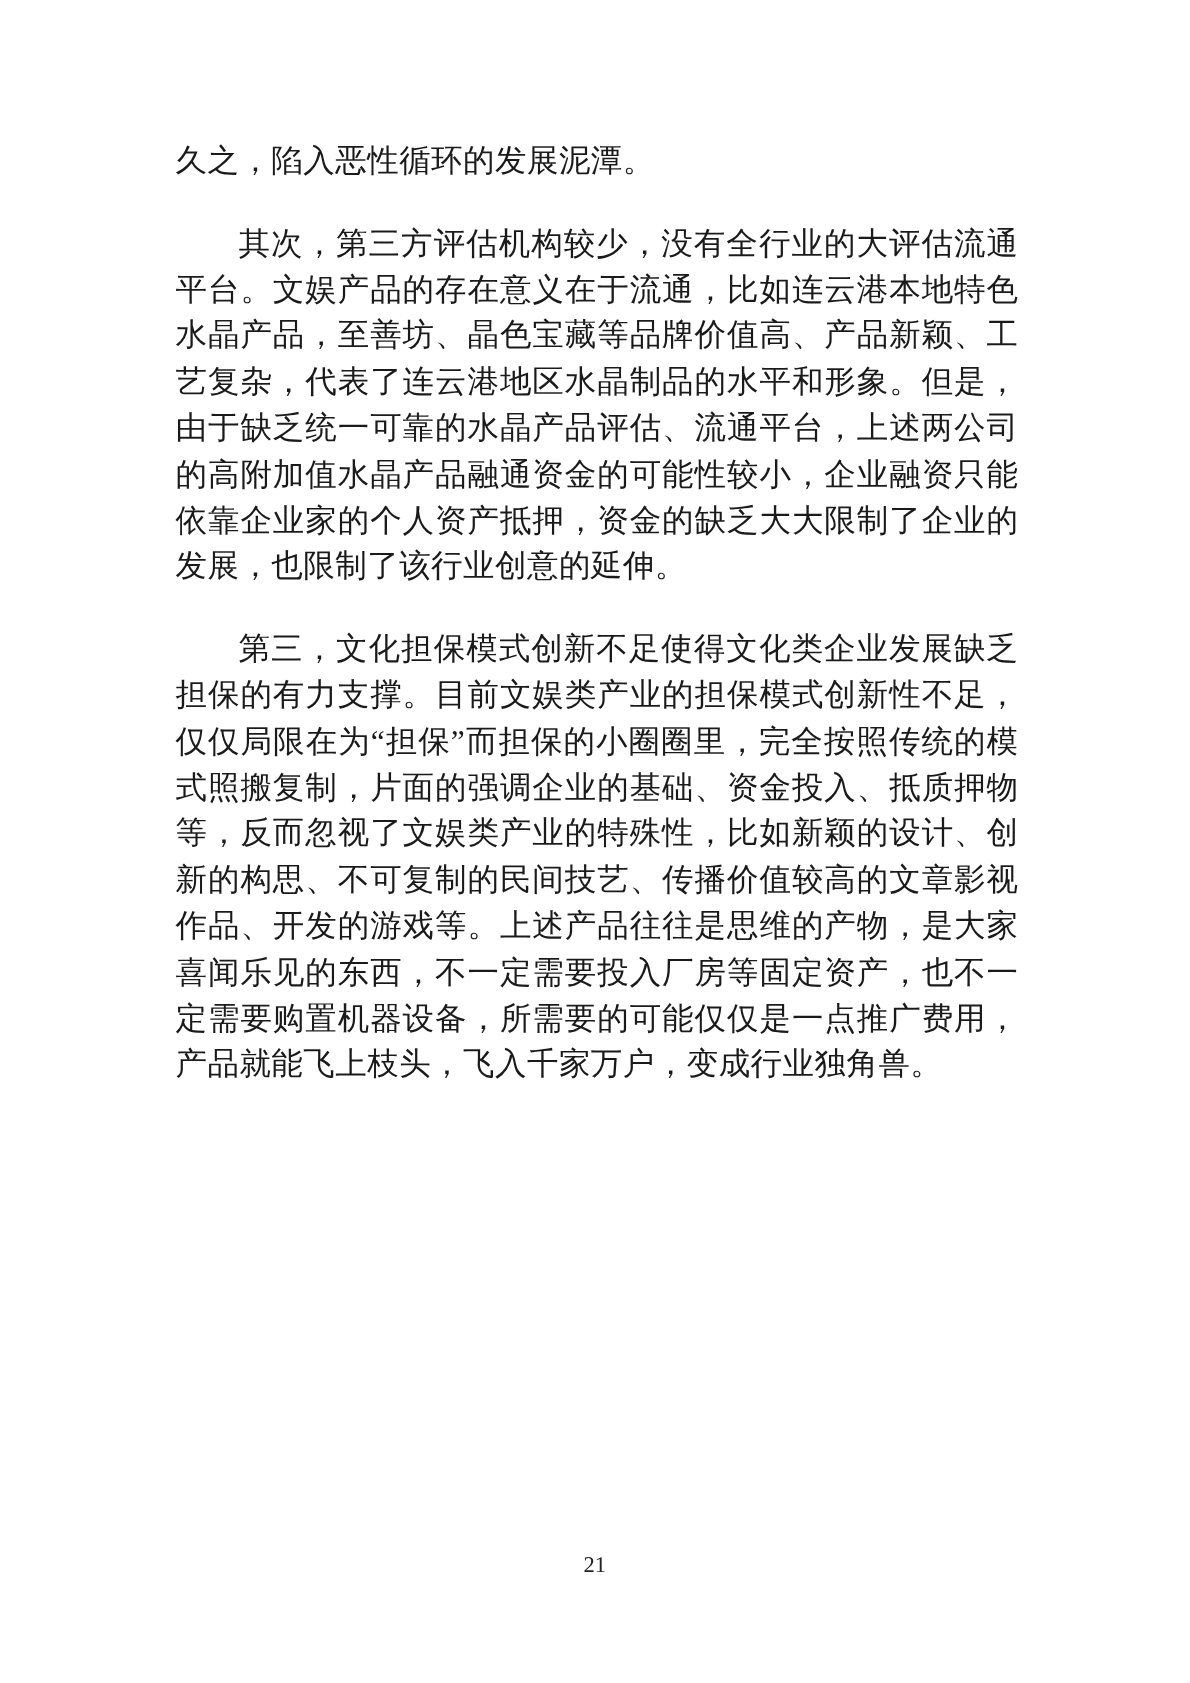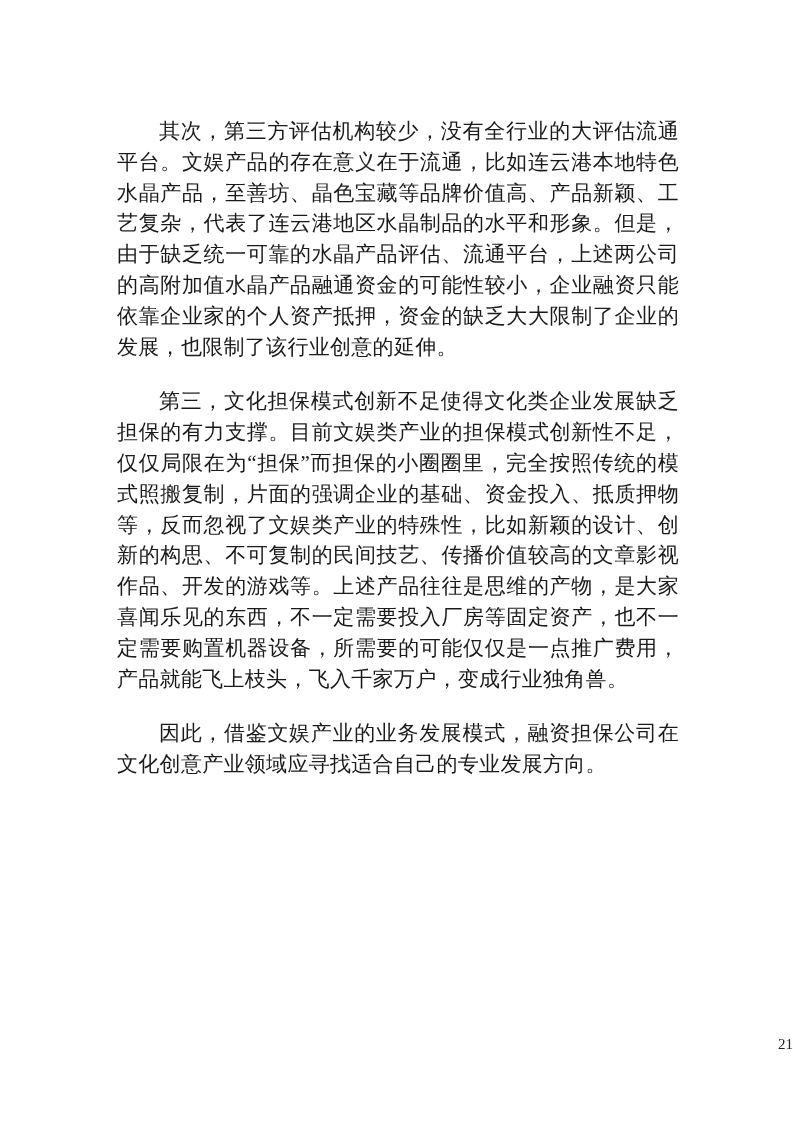--- a/index.html
+++ b/index.html
@@ -32,29 +32,29 @@
   }
   .text-block p.indent {
     text-indent: 2em;
     margin-top: 24px;
   }
   .page-number {
     position: absolute;
     left: 0;
     top: 1036px;
     width: 100%;
-    text-align: right;
+    text-align: center;
     font-size: 15px;
     color: #222222;
     font-family: "Liberation Serif", "DejaVu Serif", serif;
   }
 </style>
 </head>
 <body>
 
 <div class="page">
   <div class="text-block">
+      <p>久之，陷入恶性循环的发展泥潭。</p>
       <p class="indent">其次，第三方评估机构较少，没有全行业的大评估流通平台。文娱产品的存在意义在于流通，比如连云港本地特色水晶产品，至善坊、晶色宝藏等品牌价值高、产品新颖、工艺复杂，代表了连云港地区水晶制品的水平和形象。但是，由于缺乏统一可靠的水晶产品评估、流通平台，上述两公司的高附加值水晶产品融通资金的可能性较小，企业融资只能依靠企业家的个人资产抵押，资金的缺乏大大限制了企业的发展，也限制了该行业创意的延伸。</p>
       <p class="indent">第三，文化担保模式创新不足使得文化类企业发展缺乏担保的有力支撑。目前文娱类产业的担保模式创新性不足，仅仅局限在为“担保”而担保的小圈圈里，完全按照传统的模式照搬复制，片面的强调企业的基础、资金投入、抵质押物等，反而忽视了文娱类产业的特殊性，比如新颖的设计、创新的构思、不可复制的民间技艺、传播价值较高的文章影视作品、开发的游戏等。上述产品往往是思维的产物，是大家喜闻乐见的东西，不一定需要投入厂房等固定资产，也不一定需要购置机器设备，所需要的可能仅仅是一点推广费用，产品就能飞上枝头，飞入千家万户，变成行业独角兽。</p>
-      <p class="indent">因此，借鉴文娱产业的业务发展模式，融资担保公司在文化创意产业领域应寻找适合自己的专业发展方向。</p>
     </div>
   <div class="page-number">21</div>
 </div>
 
 </body></html>

